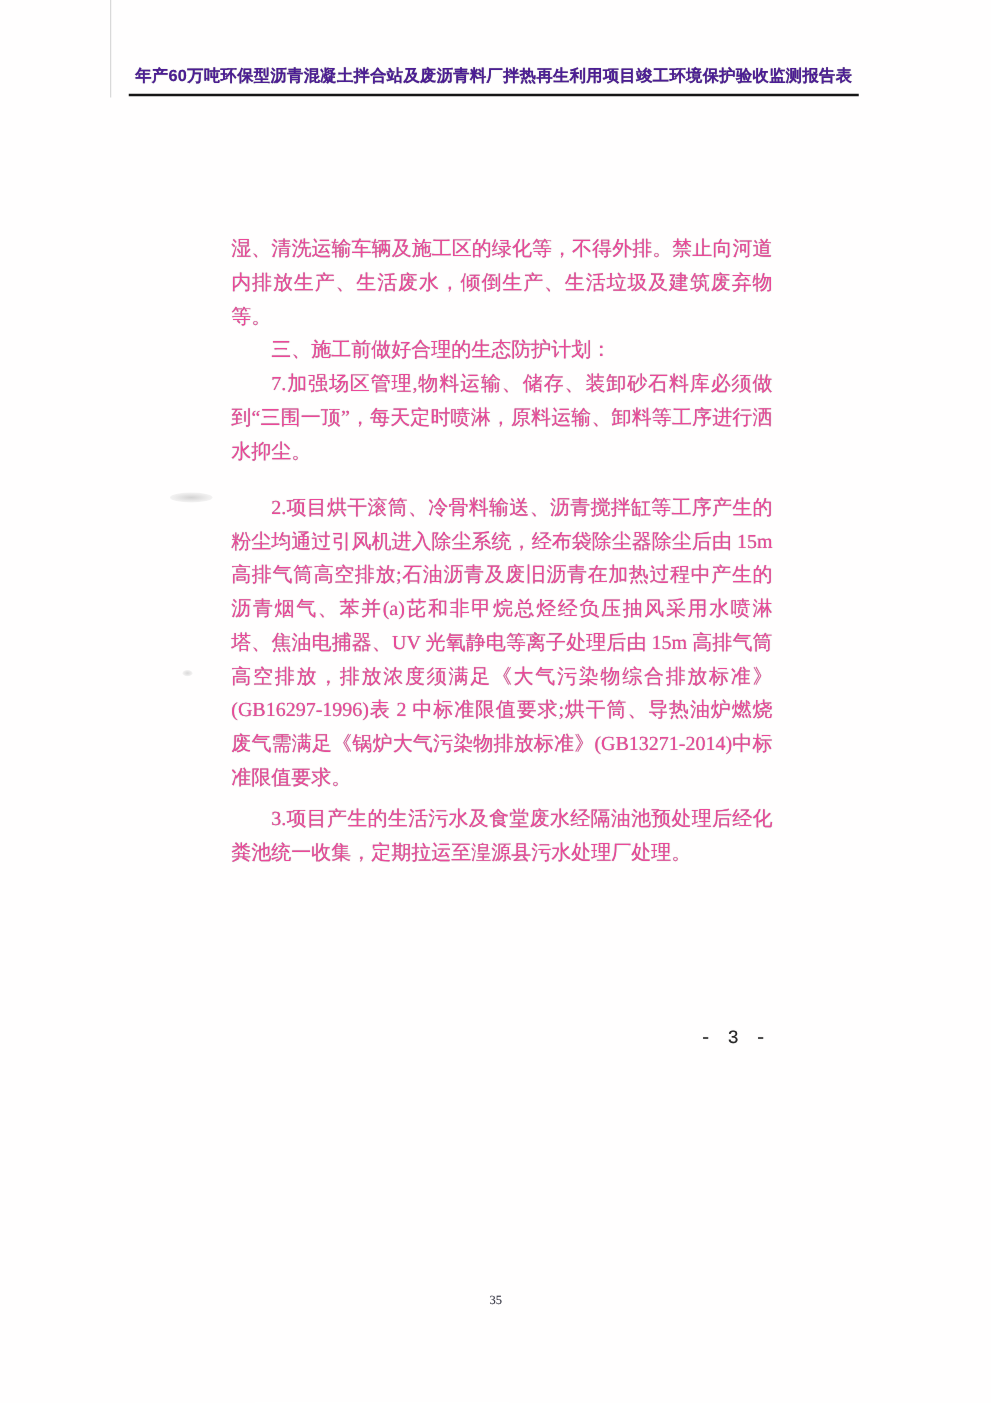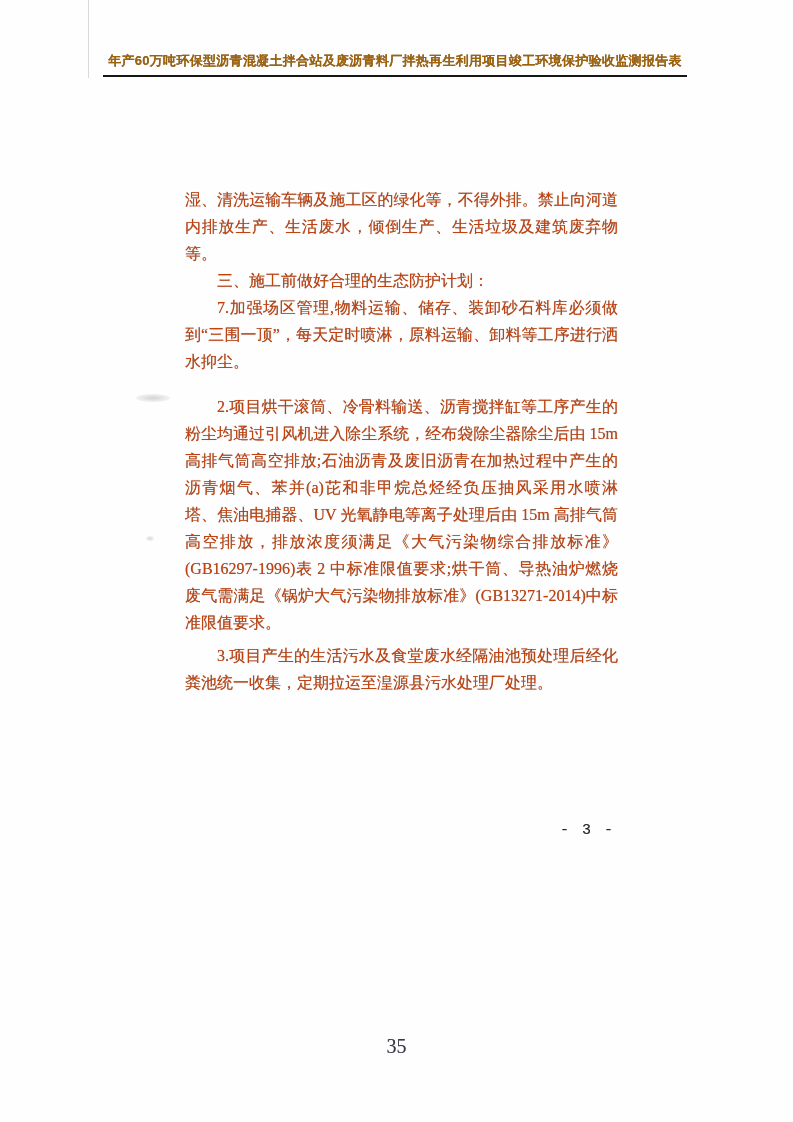--- a/index.html
+++ b/index.html
@@ -31,32 +31,32 @@
     width: 584px;
     text-align: center;
     padding-bottom: 5px;
     border-bottom: 2px solid #161616;
   }
   .title {
     font-family: "Liberation Sans", "DejaVu Sans", sans-serif;
     font-weight: 700;
     font-size: 13px;
     letter-spacing: 0.3px;
-    color: #a16207;
+    color: #4c1d95;
     text-shadow: 0 0 0.6px rgba(20,20,20,0.55);
     white-space: nowrap;
   }
   .body-block {
     position: absolute;
     left: 185px;
     top: 186px;
     width: 433px;
     font-size: 16px;
     line-height: 27px;
-    color: #c2410c;
+    color: #ec4899;
     text-align: justify;
     text-shadow: 0 0 0.7px rgba(35,35,35,0.5);
   }
   .para {
     margin: 0;
     text-indent: 2em;
   }
   .para.no-indent {
     text-indent: 0;
   }
@@ -71,21 +71,21 @@
     color: #2a2a2a;
     font-family: "Liberation Mono", "DejaVu Sans Mono", monospace;
     text-shadow: 0 0 0.6px rgba(35,35,35,0.5);
   }
   .footer {
     position: absolute;
     left: 0;
     top: 1035px;
     width: 793px;
     text-align: center;
-    font-size: 20px;
+    font-size: 10px;
     color: #3a3a46;
     text-shadow: 0 0 0.6px rgba(50,50,70,0.4);
   }
   
   .smudge {
     position: absolute;
     left: 136px;
     top: 394px;
     width: 34px;
     height: 8px;

